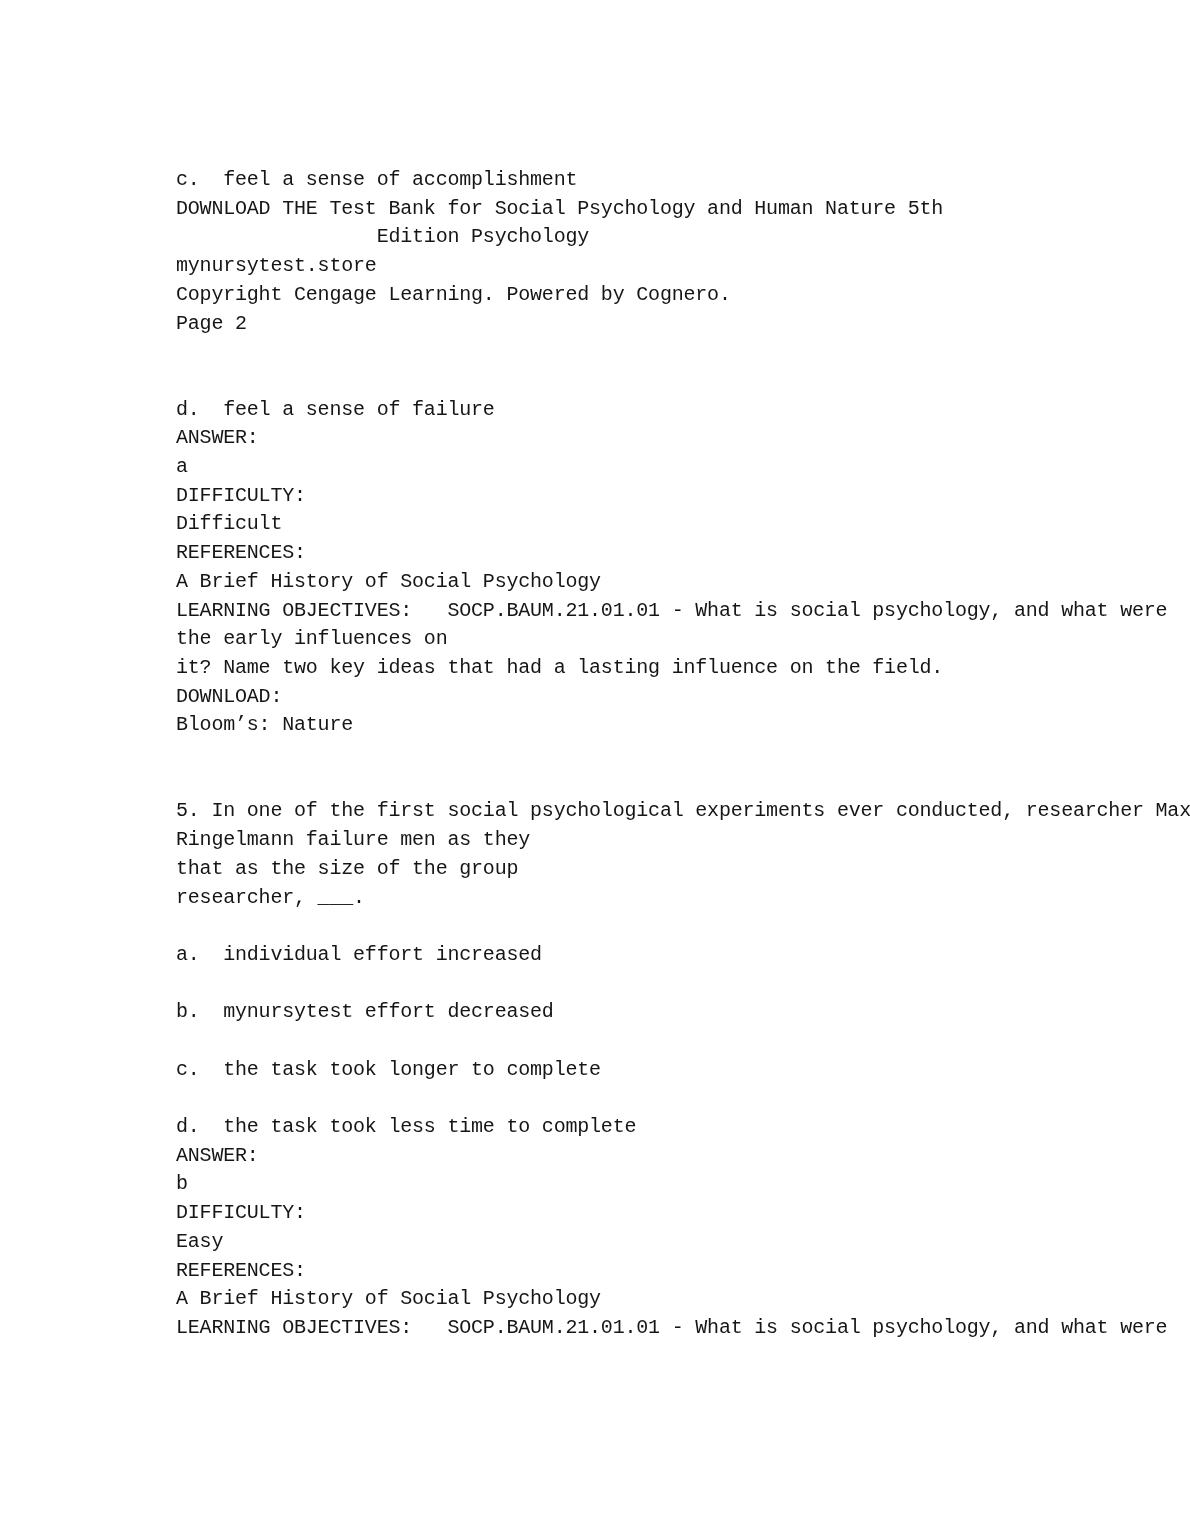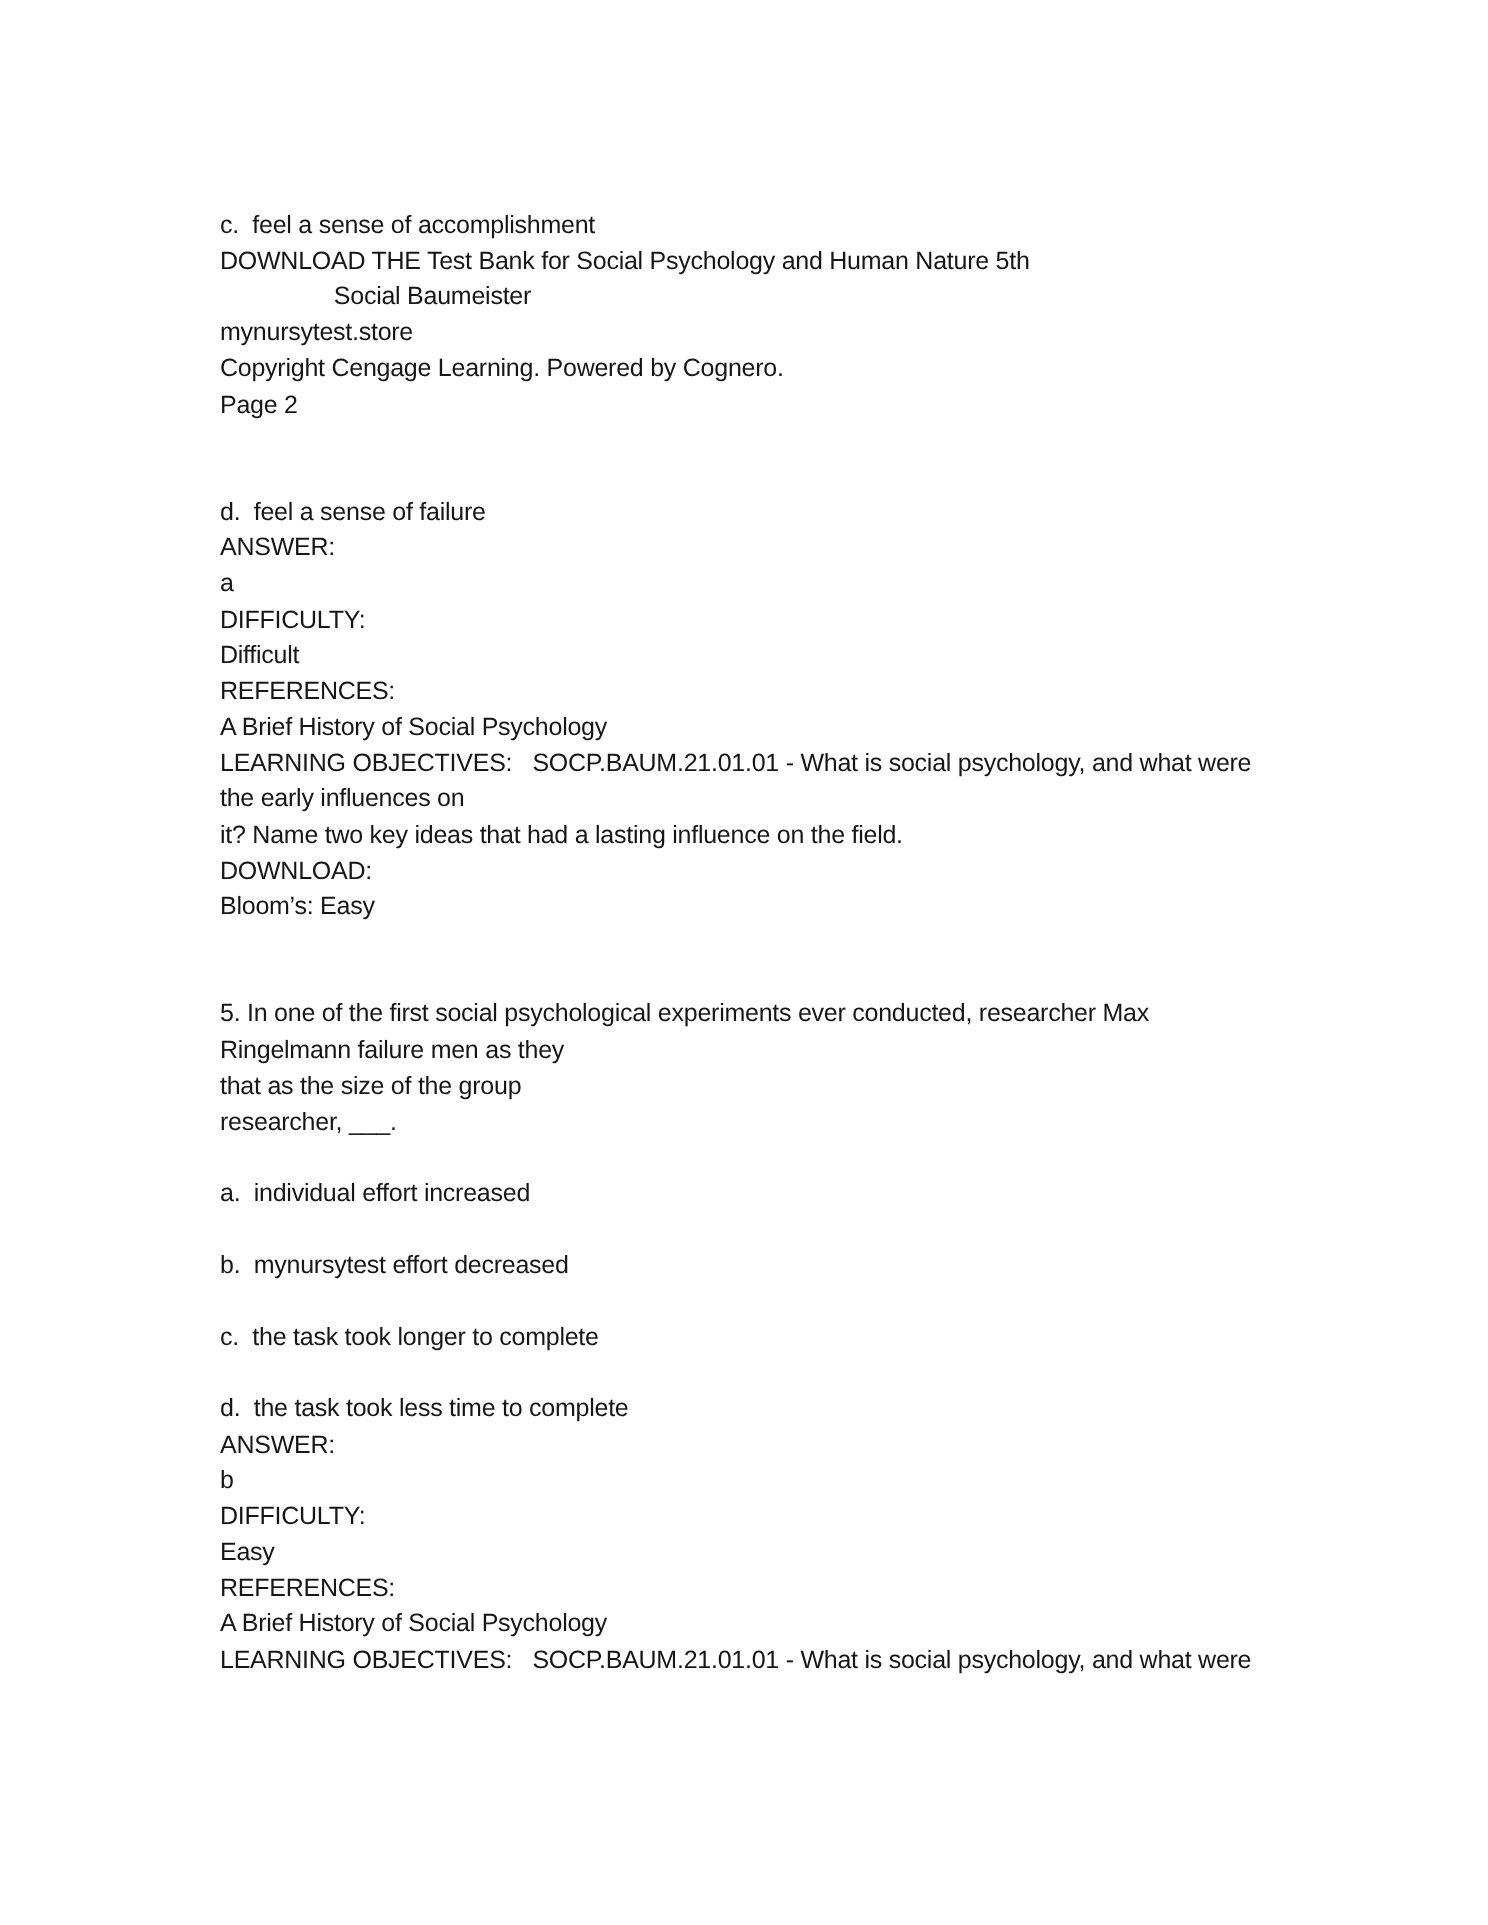--- a/index.html
+++ b/index.html
@@ -17,54 +17,54 @@
     width: 1190px;
     height: 1540px;
     background: #ffffff;
     box-sizing: border-box;
     padding: 166px 40px 0 176px;
   }
   .lines {
     width: 900px;
   }
   .line {
-    font-family: Liberation Sans, sans-serif;
+    font-family: Liberation Mono, monospace;
     font-size: 20px;
     line-height: 28.7px;
     min-height: 28.7px;
     color: #161616;
     white-space: pre;
     letter-spacing: -0.2px;
   }
 </style>
 </head>
 <body>
 
 <div class="page">
   <div class="lines">
       <div class="line">c.  feel a sense of accomplishment</div>
       <div class="line">DOWNLOAD THE Test Bank for Social Psychology and Human Nature 5th</div>
-      <div class="line">                 Social Baumeister</div>
+      <div class="line">                 Edition Psychology</div>
       <div class="line">mynursytest.store</div>
       <div class="line">Copyright Cengage Learning. Powered by Cognero.</div>
       <div class="line">Page 2</div>
       <div class="line"></div>
       <div class="line"></div>
       <div class="line">d.  feel a sense of failure</div>
       <div class="line">ANSWER:</div>
       <div class="line">a</div>
       <div class="line">DIFFICULTY:</div>
       <div class="line">Difficult</div>
       <div class="line">REFERENCES:</div>
       <div class="line">A Brief History of Social Psychology</div>
       <div class="line">LEARNING OBJECTIVES:   SOCP.BAUM.21.01.01 - What is social psychology, and what were</div>
       <div class="line">the early influences on</div>
       <div class="line">it? Name two key ideas that had a lasting influence on the field.</div>
       <div class="line">DOWNLOAD:</div>
-      <div class="line">Bloom’s: Easy</div>
+      <div class="line">Bloom’s: Nature</div>
       <div class="line"></div>
       <div class="line"></div>
       <div class="line">5. In one of the first social psychological experiments ever conducted, researcher Max</div>
       <div class="line">Ringelmann failure men as they</div>
       <div class="line">that as the size of the group</div>
       <div class="line">researcher, ___.</div>
       <div class="line"></div>
       <div class="line">a.  individual effort increased</div>
       <div class="line"></div>
       <div class="line">b.  mynursytest effort decreased</div>

